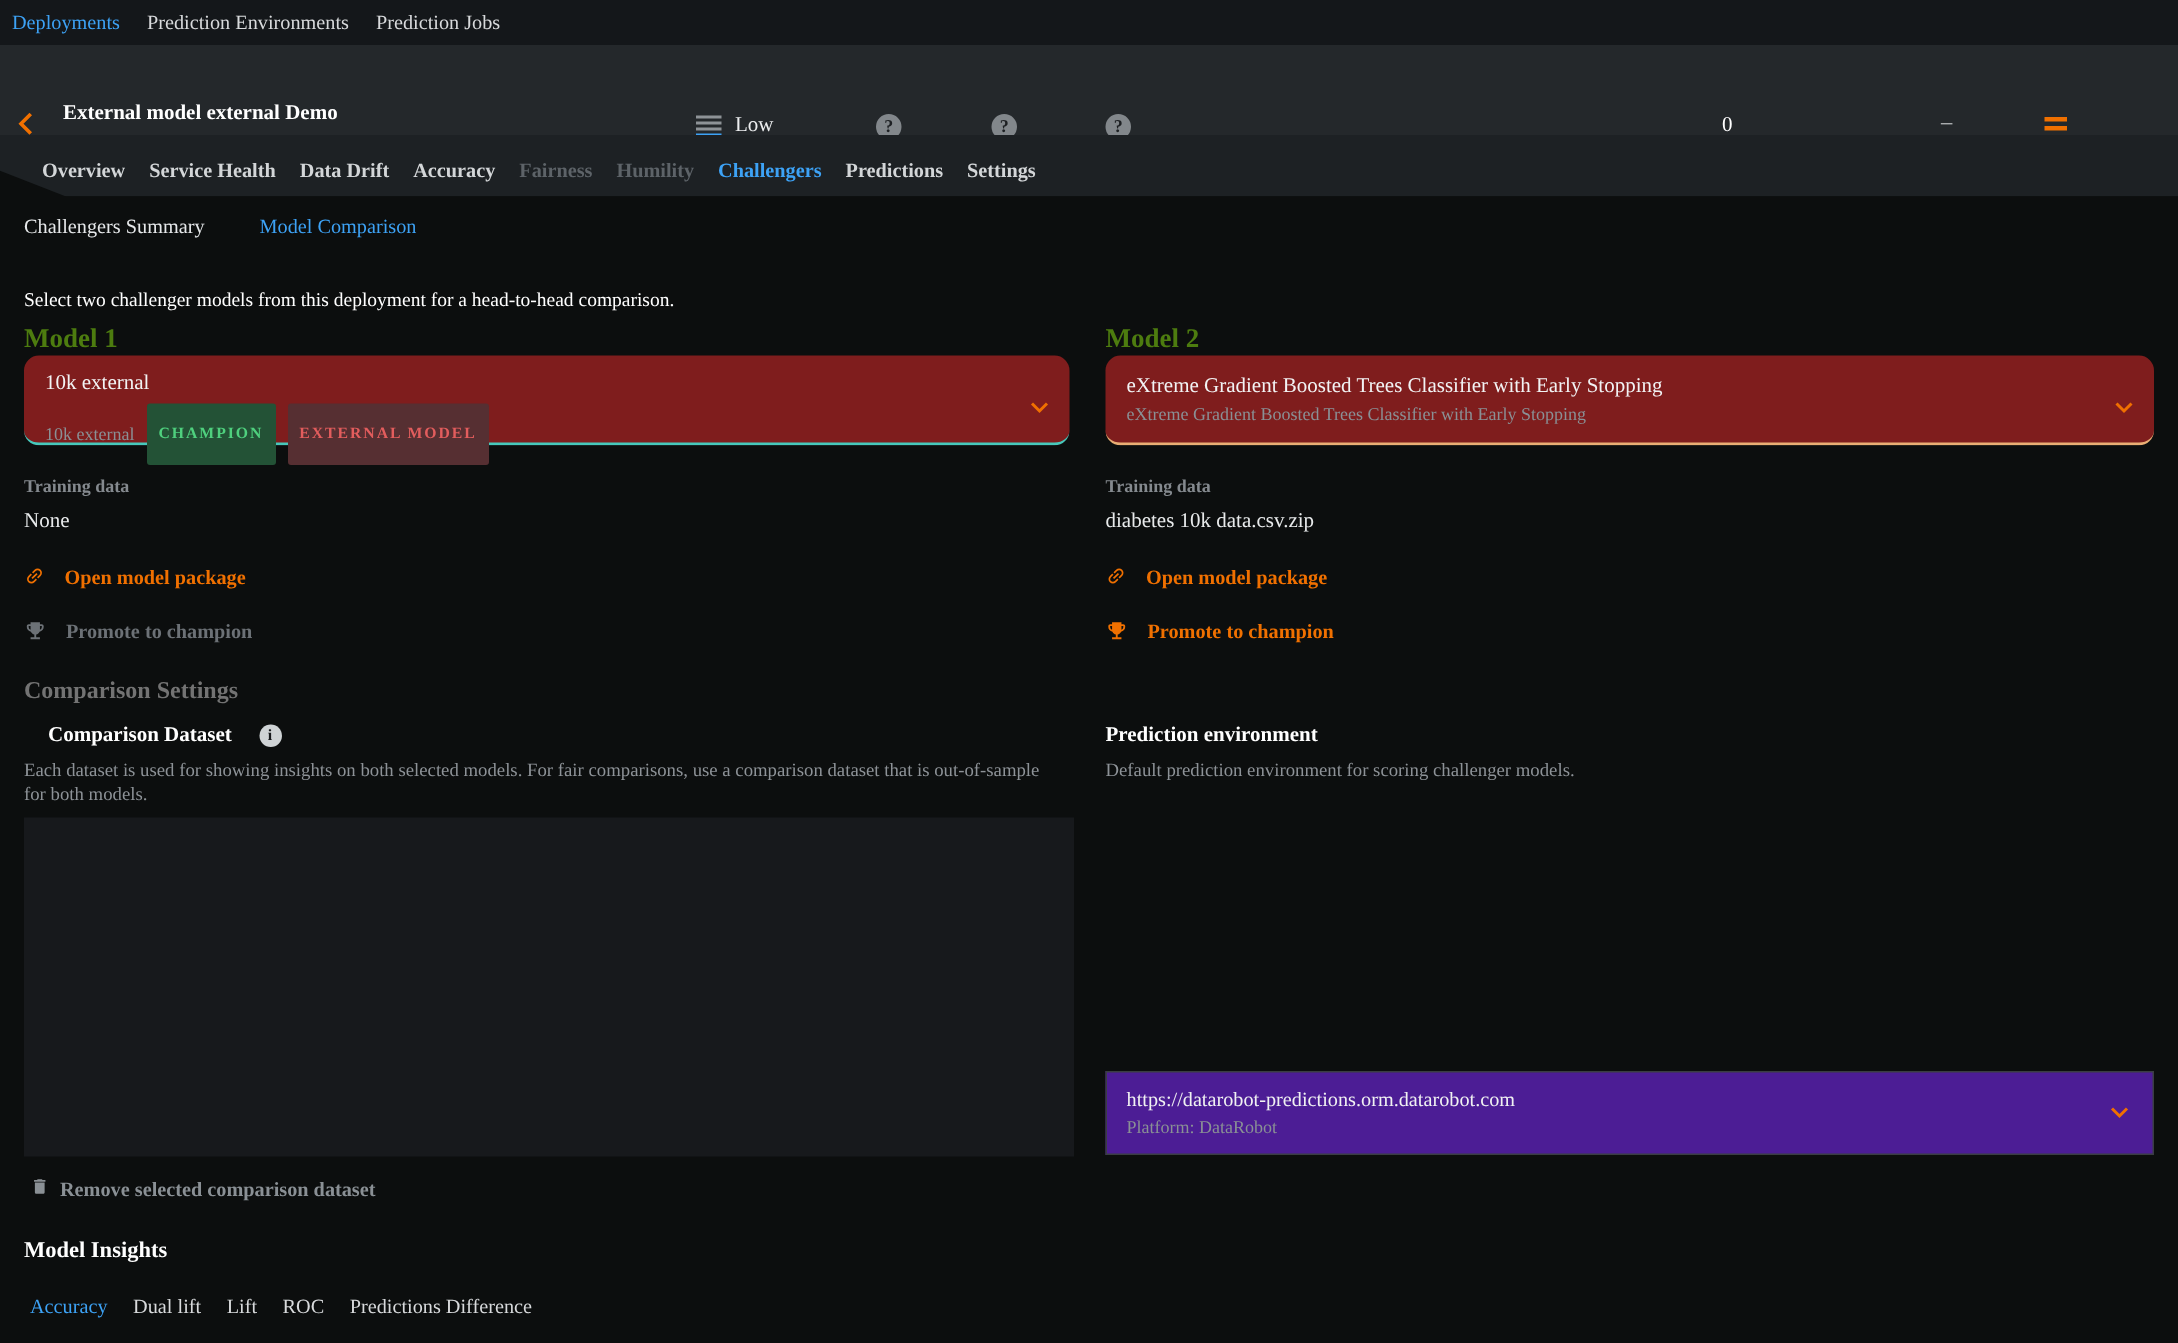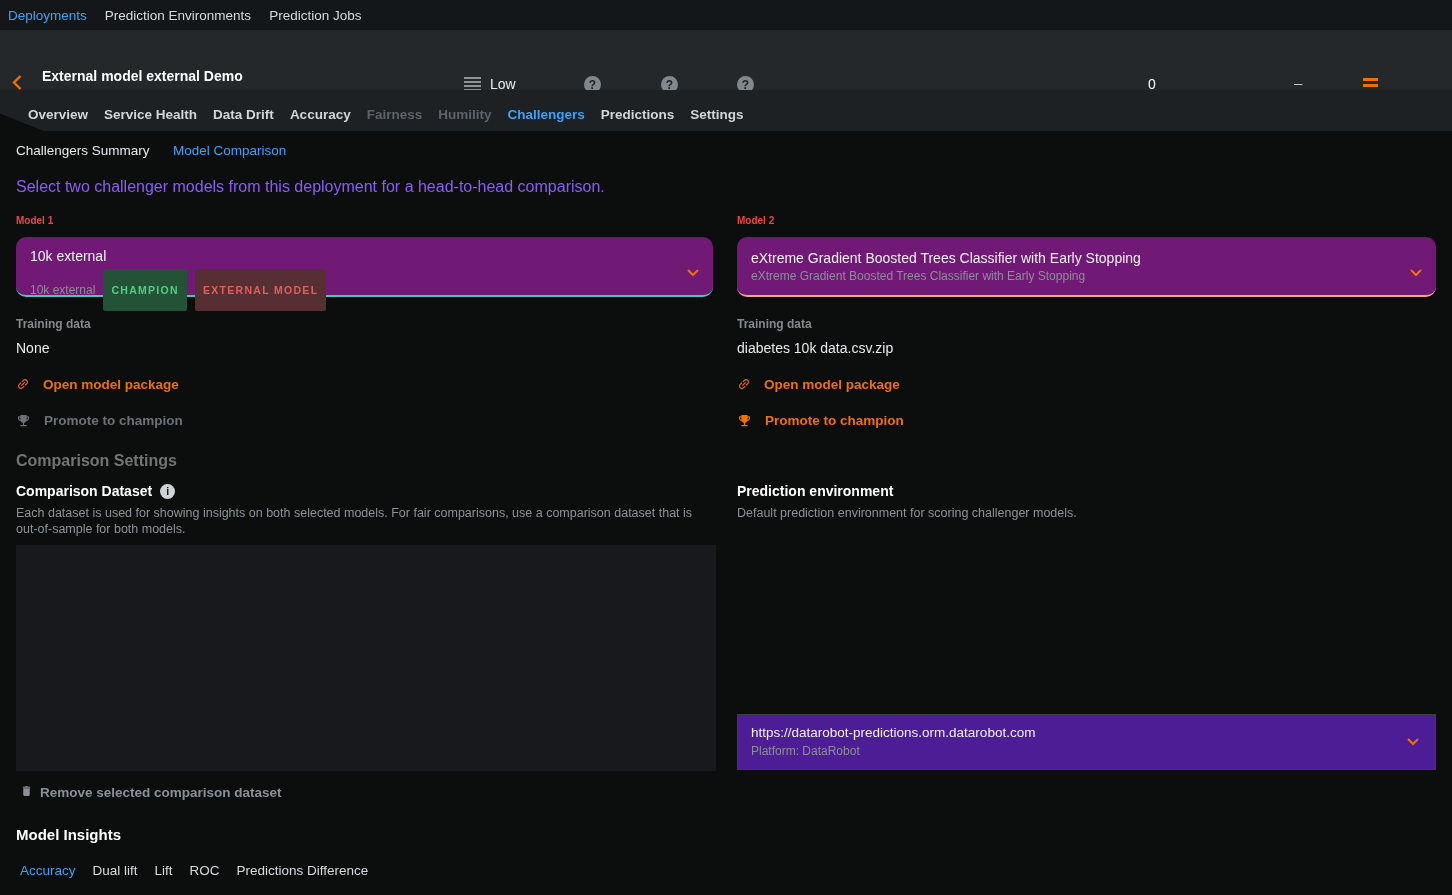--- a/index.html
+++ b/index.html
@@ -1,18 +1,18 @@
 <!DOCTYPE html>
 <html><head>
 <meta charset="utf-8">
 <style>
   * { margin:0; padding:0; box-sizing:border-box; }
   html,body { background:#0c0e0e; }
   body { font-family:"Liberation Sans", sans-serif; color:#e8eaec; }
-  .screen { position:relative; width:1452px; height:895px; overflow:hidden; background:#0c0e0e; }
+  .screen { position:relative; width:1452px; height:895px; overflow:hidden; background:#0c0e0e;font-family:Liberation Serif, serif; }
 
   
   .topnav { position:absolute; top:0; left:0; width:100%; height:30px; background:#14171a;
             display:flex; align-items:center; gap:18px; padding-left:8px; font-size:13.5px; }
   .topnav a { color:#d8dadc; text-decoration:none; cursor:pointer; }
   .topnav a.active { color:#3da2f5; }
 
   
   .header { position:absolute; top:30px; left:0; width:100%; height:60px; background:#24282b; }
   .back-btn { position:absolute; left:12px; top:45px; background:none; border:none; cursor:pointer; }
@@ -45,26 +45,26 @@
             display:flex; align-items:center; gap:16px; padding:7px 0 0 28px;
             font-size:13.5px; font-weight:bold; }
   .tabbar a { color:#d3d6d8; text-decoration:none; cursor:pointer; }
   .tabbar a.disabled { color:#5d6368; }
   .tabbar a.active { color:#3da2f5; }
 
   
   .subtab { position:absolute; top:143px; font-size:13.5px; cursor:pointer; color:#e6e8ea; }
   .subtab.s1 { left:16px; }
   .subtab.s2 { left:173px; color:#3da2f5; }
-  .intro { position:absolute; left:16px; top:178px; font-size:16px; color:#8b5cf6; }
-
-  
-  .col-heading { position:absolute; top:215px; font-size:10px; font-weight:bold; color:#ef4444; }
+  .intro { position:absolute; left:16px; top:192px; font-size:13px; color:#ffffff; }
+
+  
+  .col-heading { position:absolute; top:215px; font-size:18px; font-weight:bold; color:#4d7c0f; }
   .ch1 { left:16px; } .ch2 { left:737px; }
-  .model-card { position:absolute; top:237px; height:60px; background:#701a75; cursor:pointer;border-radius:10px; }
+  .model-card { position:absolute; top:237px; height:60px; background:#7f1d1d; cursor:pointer;border-radius:10px; }
   .model-card.m1 { left:16px; width:697px; border-bottom:2px solid #47c8bb; }
   .model-card.m2 { left:737px; width:699px; border-bottom:2px solid #e9ae74; }
   .model-card .name { position:absolute; left:14px; top:11px; font-size:14px; color:#f2f3f4; white-space:nowrap; }
   .model-card.m2 .name { top:13px; }
   .model-card .subrow { position:absolute; left:14px; top:32px; display:flex; align-items:center; gap:8px;
                         font-size:12px; color:#8a9095; white-space:nowrap; }
   .badge { font-size:10.5px; font-weight:bold; letter-spacing:1.3px; padding:15px 8px; border-radius:2px; }
   .badge.champion { background:#235236; color:#4fd07e; }
   .badge.external { background:#562f32; color:#e25d5d; }
   .card-chev { position:absolute; right:14px; top:26px; }
@@ -74,22 +74,22 @@
   .tl1,.tv1,.op1,.pr1 { left:16px; } .tl2,.tv2,.op2,.pr2 { left:737px; }
   .action-link { position:absolute; display:flex; align-items:flex-start; gap:13px; font-size:13.5px;
                  font-weight:bold; cursor:pointer; }
   .open-pkg { top:377px; color:#f07000; }
   .promote  { top:413px; }
   .promote.enabled { color:#f07000; }
   .promote.disabled { color:#6c7176; cursor:default; }
 
   
   .cs-heading { position:absolute; left:16px; top:452px; font-size:16px; font-weight:bold; color:#737373; }
-  .cd-heading { position:absolute; left:16px; top:483px; font-size:14px; font-weight:bold; color:#ffffff;
-                display:flex; align-items:center; gap:8px; }
+  .cd-heading { position:absolute; left:32px; top:483px; font-size:14px; font-weight:bold; color:#ffffff;
+                display:flex; align-items:flex-start; gap:18px; }
   .info-circle { width:15px; height:15px; border-radius:50%; background:#cfd3d5; color:#17191c;
                  font-size:10.5px; font-weight:bold; display:flex; align-items:center;
                  justify-content:center; cursor:pointer; }
   .cd-desc { position:absolute; left:16px; top:505px; width:692px; font-size:12.5px;
              line-height:16px; color:#8d9297; }
 
   .panel { position:absolute; left:16px; top:545px; width:700px; height:226px; background:#17191c; }
 
   .remove-link { position:absolute; left:20px; top:784px; display:flex; align-items:center; gap:7px;
                  font-size:13.5px; font-weight:bold; color:#8a9095; cursor:pointer; }

